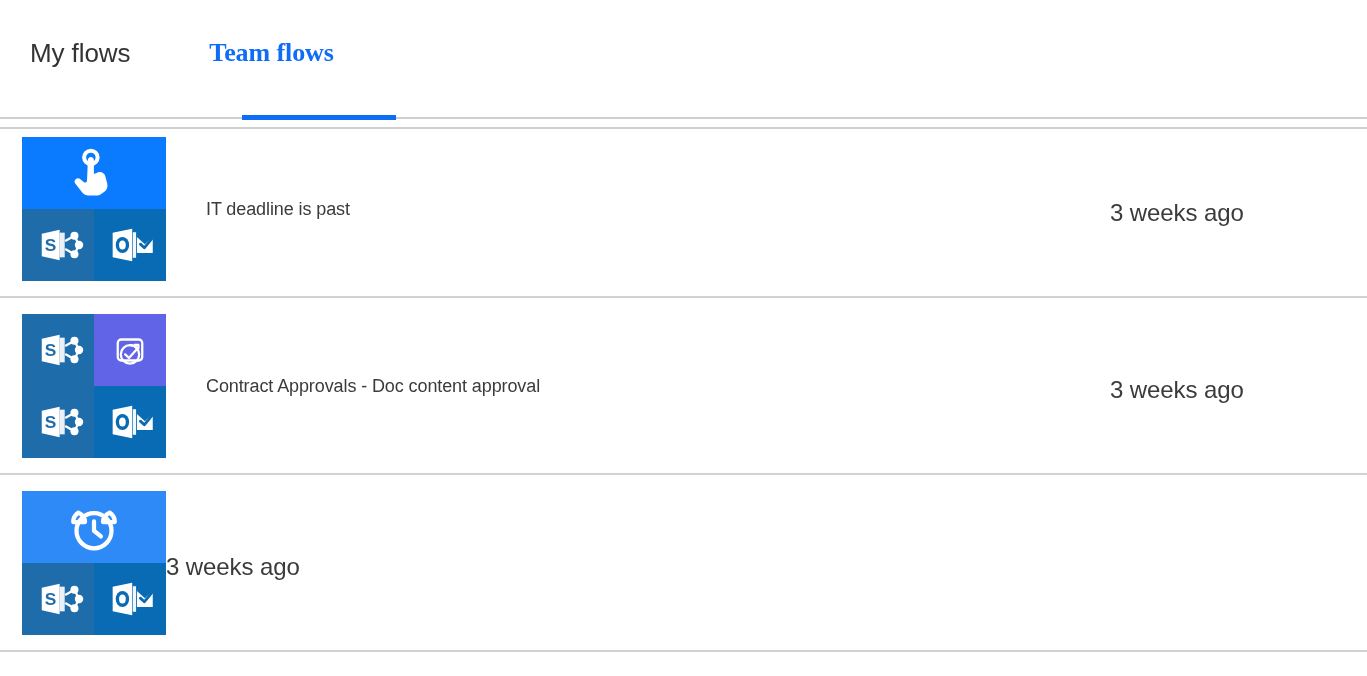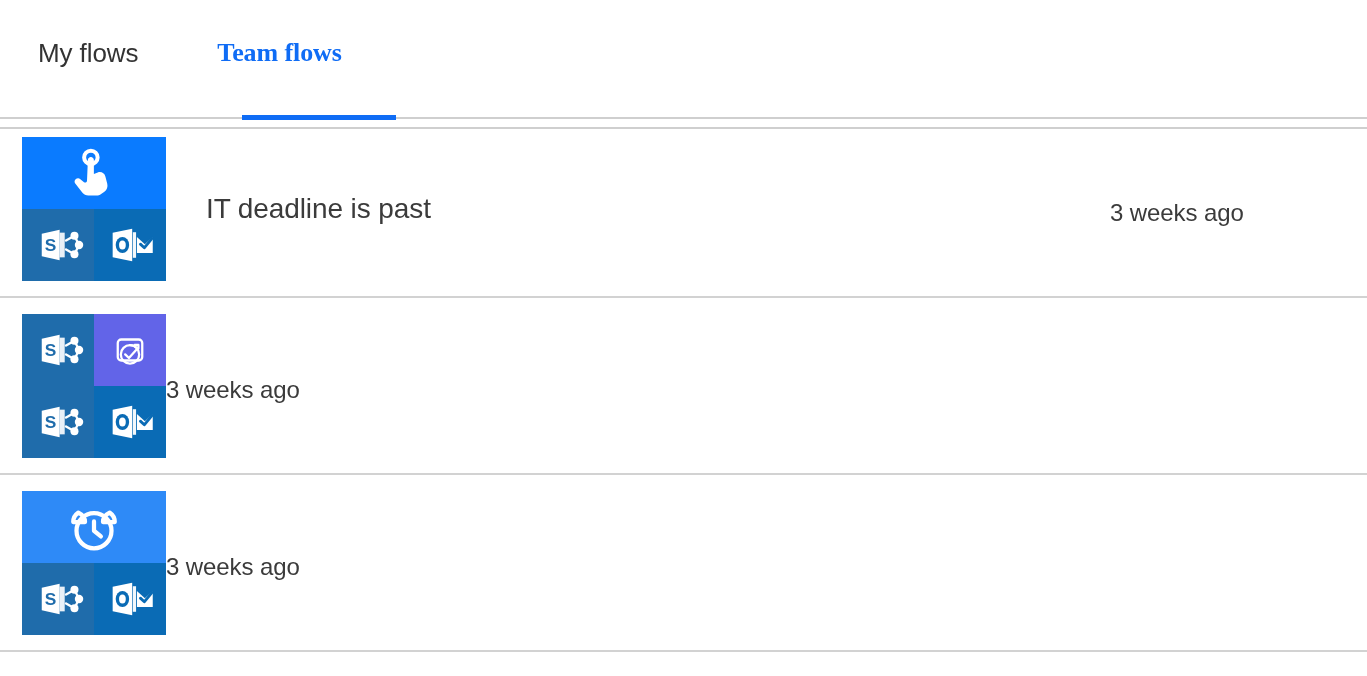--- a/index.html
+++ b/index.html
@@ -18,21 +18,21 @@
 
   
   .tabbar {
     position: relative;
     height: 121px;
     box-sizing: border-box;
   }
   .tabs {
     display: flex;
     align-items: flex-start;
-    padding-left: 38px;
+    padding-left: 30px;
     padding-top: 38px;
   }
   .tab {
     position: relative;
     font-size: 26px;
     line-height: 30px;
     letter-spacing: -0.1px;
     color: #333333;
     cursor: pointer;
     padding-bottom: 0;
@@ -94,21 +94,21 @@
   .tile {
     display: flex;
     align-items: center;
     justify-content: center;
   }
   .tile.wide { grid-column: span 2; }
   .tile svg { display: block; }
 
   .flow-title {
     margin-left: 40px;
-    font-size: 28px;
+    font-size: 18px;
     line-height: 30px;
     color: #3b3b3b;
     letter-spacing: -0.1px;
     flex: 1 1 auto;
     white-space: nowrap;
     overflow: hidden;
     text-overflow: ellipsis;
   }
   .flow-time {
     font-size: 24px;
@@ -235,20 +235,21 @@
             <path fill="#ffffff" d="M8 12.8 L26 9 L26 39 L8 35.2 Z"></path>
             <ellipse cx="17" cy="24" rx="6.2" ry="7.4" fill="#0a6bb5"></ellipse>
             <ellipse cx="17" cy="24" rx="3.1" ry="4.2" fill="#ffffff"></ellipse>
             <path fill="#ffffff" d="M26.6 12.2 L29.6 12.2 L29.6 35.8 L26.6 35.8 Z" opacity="0.95"></path>
             <path fill="#ffffff" d="M30.4 16.6 L45 16.6 L45 31.4 L30.4 31.4 Z"></path>
             <path fill="#0a6bb5" d="M30.4 16.6 L45 16.6 L37.7 23.4 Z"></path>
             <path fill="none" stroke="#0a6bb5" stroke-width="2.6" stroke-linecap="round" stroke-linejoin="round" d="M33.6 23.2 L37.2 26.6 L44.4 17.8"></path>
           </svg>
         </div>
       </div>
+      <div class="flow-title">Contract Approvals - Doc content approval</div>
       <div class="flow-time">3 weeks ago</div>
     </div>
     <div class="flow-row">
       <div class="icon-block">
         <div class="tile wide" style="background: rgb(46, 138, 247);">
           <svg width="60" height="60" viewBox="0 0 48 48" xmlns="http://www.w3.org/2000/svg">
             <g fill="none" stroke="#ffffff" stroke-width="3.4" stroke-linecap="round" stroke-linejoin="round">
               <circle cx="24" cy="27" r="14"></circle>
               <path d="M24 19.5 L24 27 L29.5 31.5"></path>
               <path d="M11.5 12.5 C 9 14.2 7.4 17 7.4 20 L16.8 20 C16.8 17 15 14.2 11.5 12.5 Z"></path>

